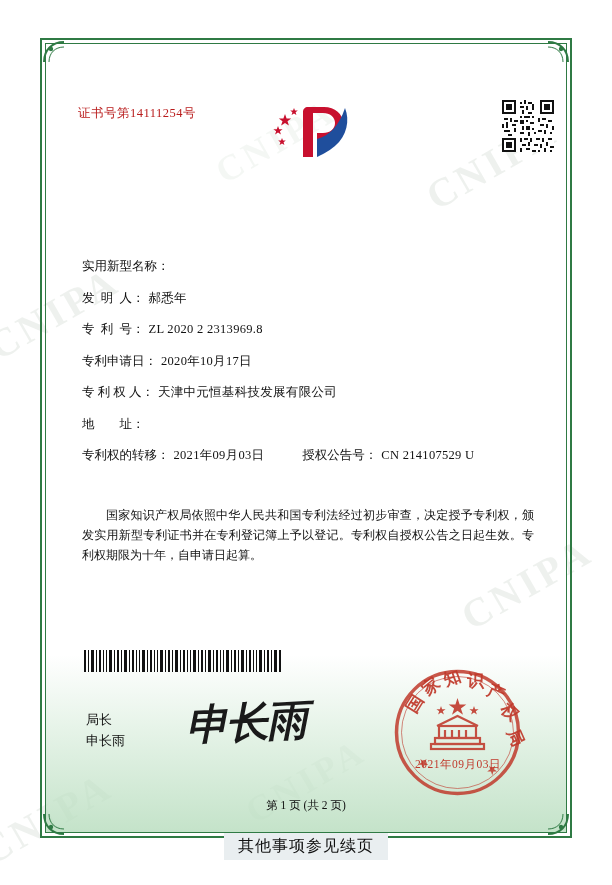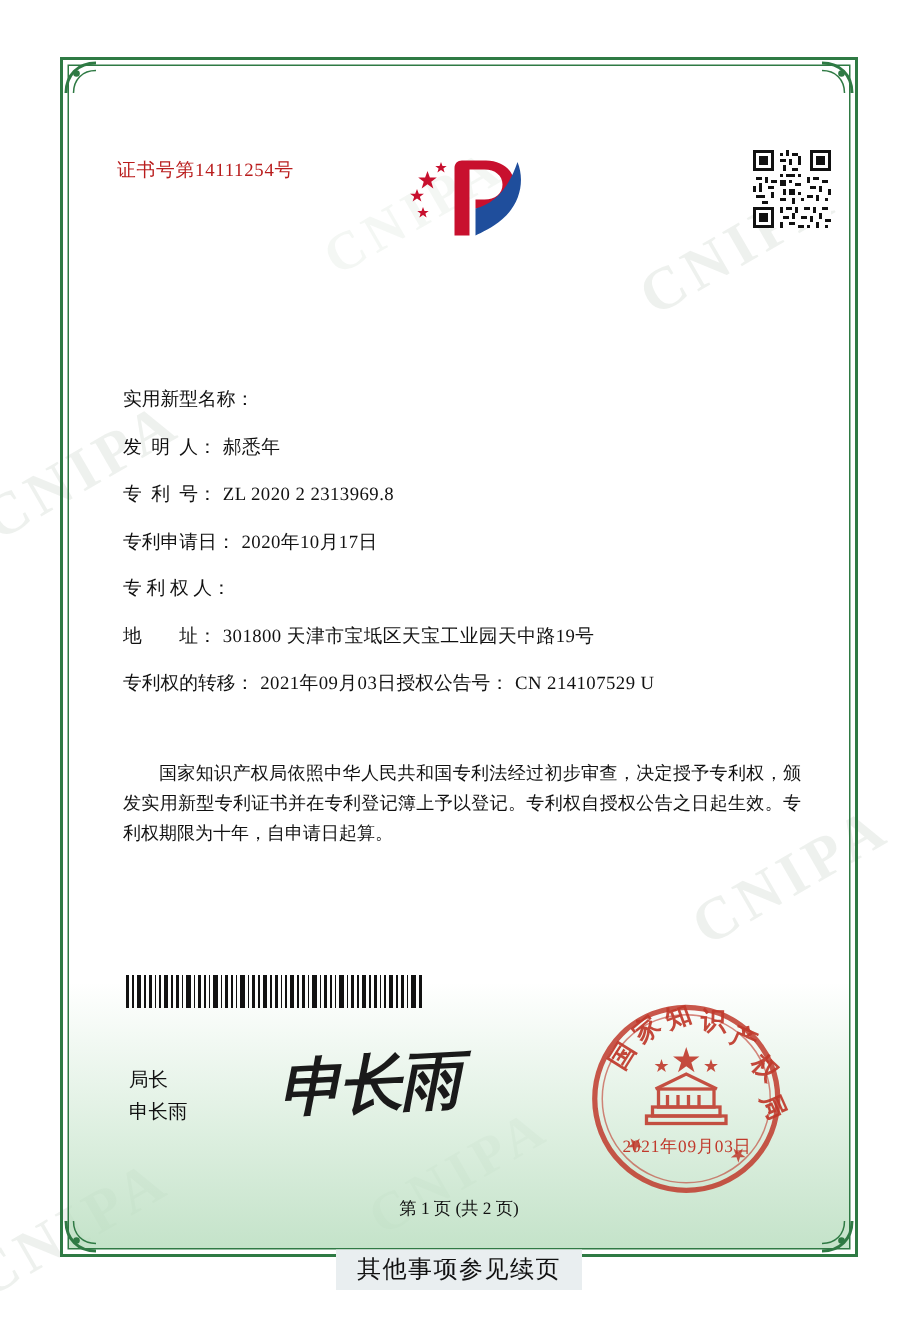--- a/index.html
+++ b/index.html
@@ -126,20 +126,21 @@
   }
   .row .lbl {
     white-space: pre;
     flex: 0 0 auto;
   }
   .row .val {
     margin-left: 4px;
     letter-spacing: 0.3px;
   }
   .row .lbl2 {
+    margin-left: 38px;
     white-space: pre;
   }
 
   
   .paras {
     position: absolute;
     left: 82px;
     top: 505px;
     width: 452px;
     font-family: "Liberation Serif", "DejaVu Serif", serif;
@@ -371,24 +372,24 @@
     <div class="row">
       <span class="lbl">专  利  号：</span>
       <span class="val">ZL 2020 2 2313969.8</span>
     </div>
     <div class="row">
       <span class="lbl">专利申请日：</span>
       <span class="val">2020年10月17日</span>
     </div>
     <div class="row">
       <span class="lbl">专 利 权 人：</span>
+      <span class="val">天津中元恒基科技发展有限公司</span>
     </div>
     <div class="row">
       <span class="lbl">地        址：</span>
-      <span class="val">301800 天津市宝坻区天宝工业园天中路19号</span>
     </div>
     <div class="row">
       <span class="lbl">专利权的转移：</span>
       <span class="val">2021年09月03日</span>
       <span class="lbl2">授权公告号：</span>
       <span class="val">CN 214107529 U</span>
     </div>
   </div>
 
   <div class="paras">

